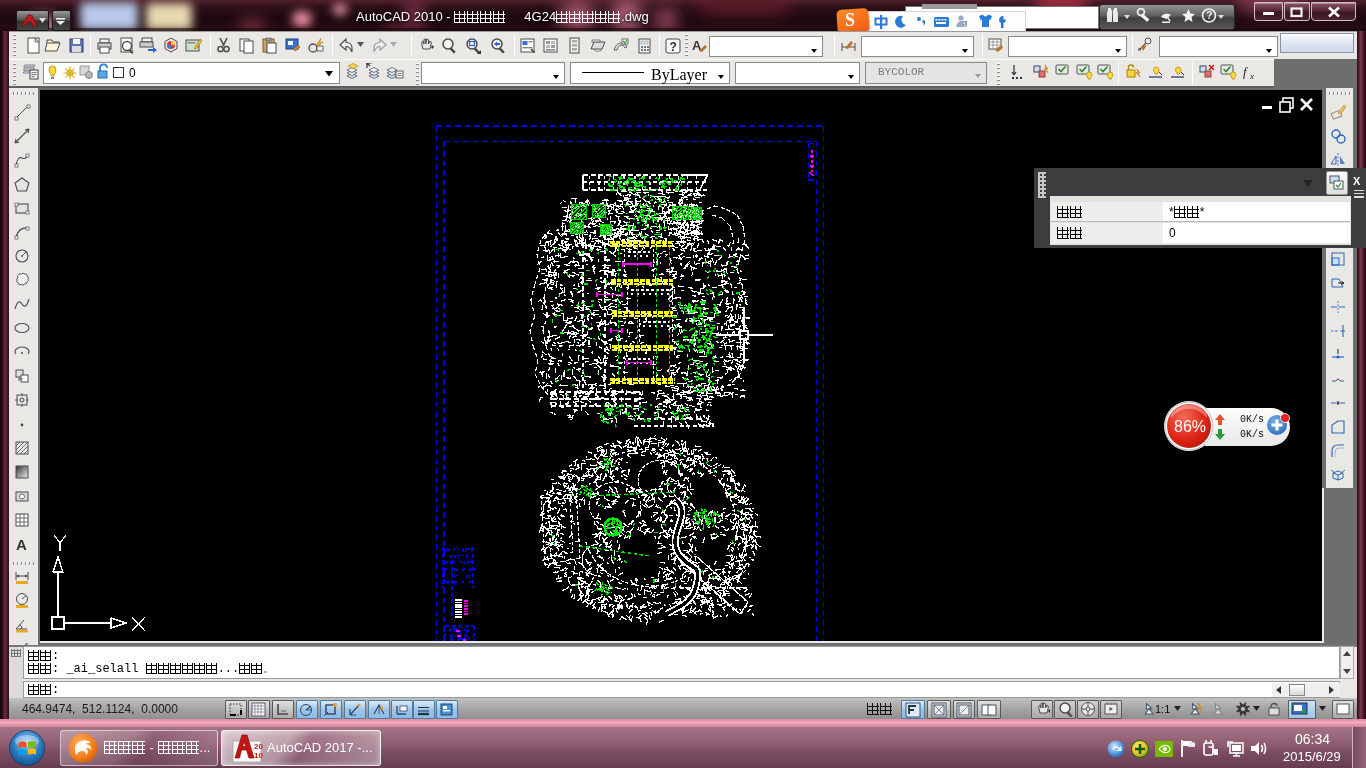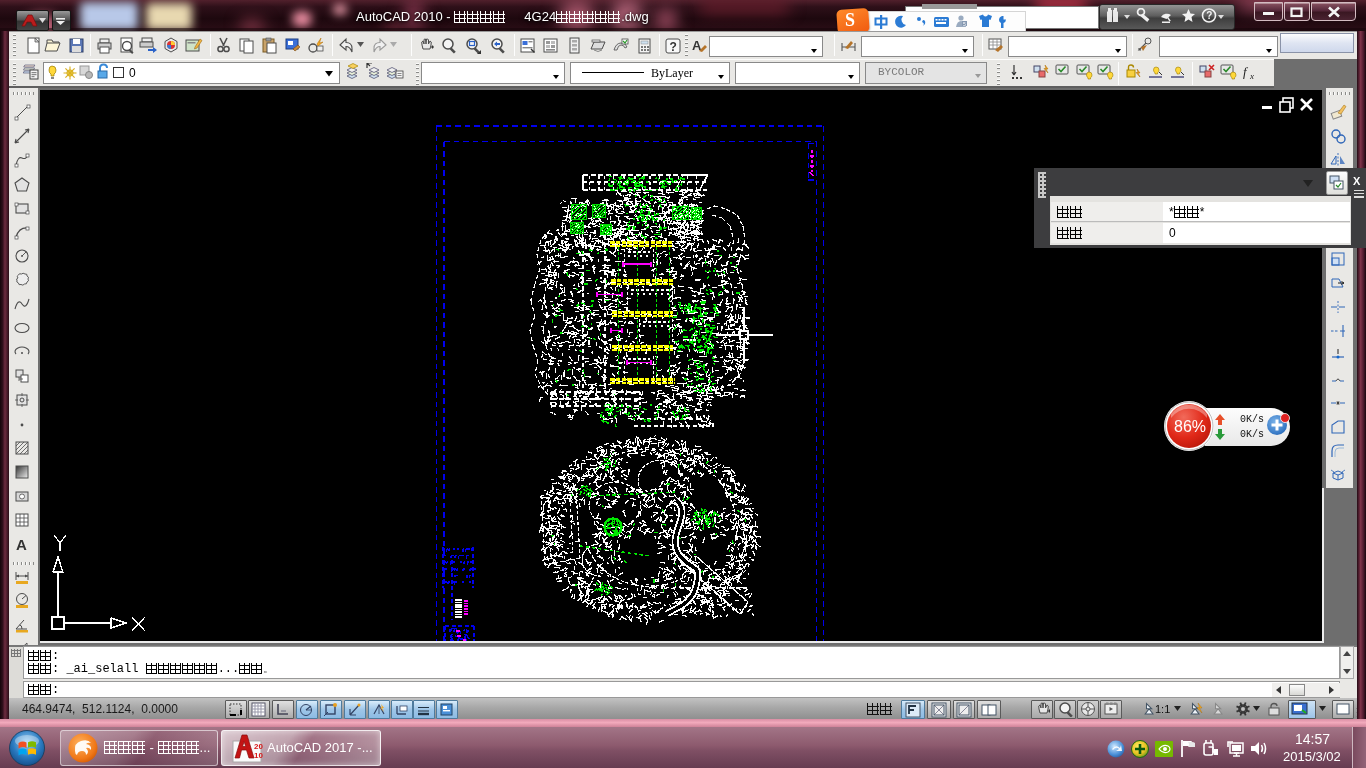--- a/index.html
+++ b/index.html
@@ -372,21 +372,21 @@
       <rect x="11.5" y="12" width="4" height="1" fill="#888"></rect>
     </svg>
 <div class="gripv" style="left:416px;top:62px;height:23px"></div>
 <div class="combo" style="left:421px;top:62px;width:144px;height:22px">
       <div class="arrbox"><span class="dna" style="margin-top:8px"></span></div>
     </div>
 <div class="combo" style="left:570px;top:62px;width:160px;height:22px">
       <div class="arrbox"><span class="dna" style="margin-top:8px"></span></div>
     </div>
 <div class="abs" style="left:582px;top:72px;width:62px;height:1px;background:#000"></div>
-<div class="abs" style="left:651px;top:66px;font-size:12px;font-family:'Liberation Serif',serif;color:#000">ByLayer</div>
+<div class="abs" style="left:651px;top:66px;font-size:16px;font-family:'Liberation Serif',serif;color:#000">ByLayer</div>
 <div class="combo" style="left:735px;top:62px;width:125px;height:22px">
       <div class="arrbox"><span class="dna" style="margin-top:8px"></span></div>
     </div>
 <div class="combo" style="left:865px;top:62px;width:122px;height:22px;background:#e4e4e4;color:#7a7a7a;font-family:'Liberation Mono',monospace"><span style="margin-left:12px">BYCOLOR</span><div class="arrbox" style="background:#e4e4e4"><span class="dna" style="margin-top:8px;border-top-color:#999"></span></div></div>
 <div class="gripv" style="left:997px;top:62px;height:23px"></div>
 <svg class="abs" style="left:1010px;top:63px" width="18" height="18">
       <path d="M4 2 L4 12 M4 12 L2 9 M4 12 L6 9" stroke="#333" stroke-width="1.2" fill="none"></path>
       <rect x="2" y="14" width="2" height="2" fill="#333"></rect>
       <rect x="6" y="14" width="2" height="2" fill="#333"></rect>
       <rect x="10" y="14" width="2" height="2" fill="#333"></rect>
@@ -906,22 +906,22 @@
 <svg class="abs" style="left:1226px;top:739px" width="19" height="19">
       <rect x="4" y="4" width="13" height="10" fill="none" stroke="#fff" stroke-width="1.5"></rect>
       <rect x="6" y="6" width="9" height="6" fill="#fff"></rect>
       <path d="M8 14 L13 14 M10.5 14 L10.5 17 M7 17 L14 17" stroke="#fff" stroke-width="1.4"></path>
       <path d="M2 8 L2 3 L7 3" stroke="#fff" fill="none" stroke-width="1.6"></path>
     </svg>
 <svg class="abs" style="left:1249px;top:739px" width="20" height="19">
       <path d="M2 7 L6 7 L10 3 L10 16 L6 12 L2 12 Z" fill="#fff"></path>
       <path d="M12.5 6 Q14.5 9.5 12.5 13 M15 4 Q18 9.5 15 15" stroke="#fff" stroke-width="1.5" fill="none"></path>
     </svg>
-<div class="abs" style="left:1295px;top:731px;color:#fff;font-size:14px">14:57</div>
-<div class="abs" style="left:1283px;top:749px;color:#fff;font-size:13px">2015/3/02</div>
+<div class="abs" style="left:1295px;top:731px;color:#fff;font-size:14px">06:34</div>
+<div class="abs" style="left:1283px;top:749px;color:#fff;font-size:13px">2015/6/29</div>
 <div class="abs" style="left:1352px;top:727px;width:14px;height:41px;background:linear-gradient(90deg,#7a4a5e,#936478);border-left:1px solid rgba(255,255,255,.55)"></div>
 <div class="abs" style="left:1034px;top:168px;width:332px;height:80px;background:#3d3d3f"></div>
 <div class="abs" style="left:1038px;top:172px;width:8px;height:26px;background-image:repeating-linear-gradient(0deg,#c8c8c8 0 2px,transparent 2px 4px),repeating-linear-gradient(90deg,#c8c8c8 0 2px,transparent 2px 4px)"></div>
 <svg class="abs" style="left:1303px;top:180px" width="11" height="8">
       <path d="M0 0 L10 0 L5 7 Z" fill="#222"></path>
     </svg>
 <div class="abs" style="left:1326px;top:171px;width:22px;height:24px;background:linear-gradient(180deg,#fdfdfd,#e0e0dc);border:1px solid #999;border-radius:2px"></div>
 <svg class="abs" style="left:1329px;top:175px" width="16" height="16">
       <rect x="1" y="1" width="9" height="7" fill="#cfe0f5" stroke="#456"></rect>
       <rect x="5" y="6" width="9" height="8" fill="#fff" stroke="#456"></rect>

